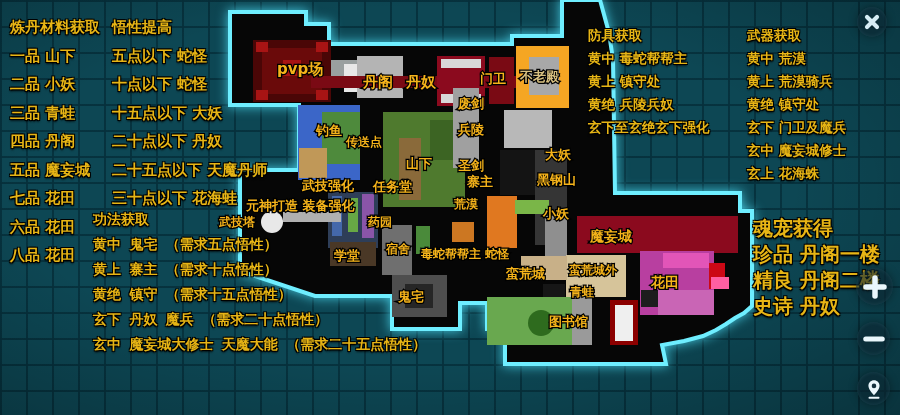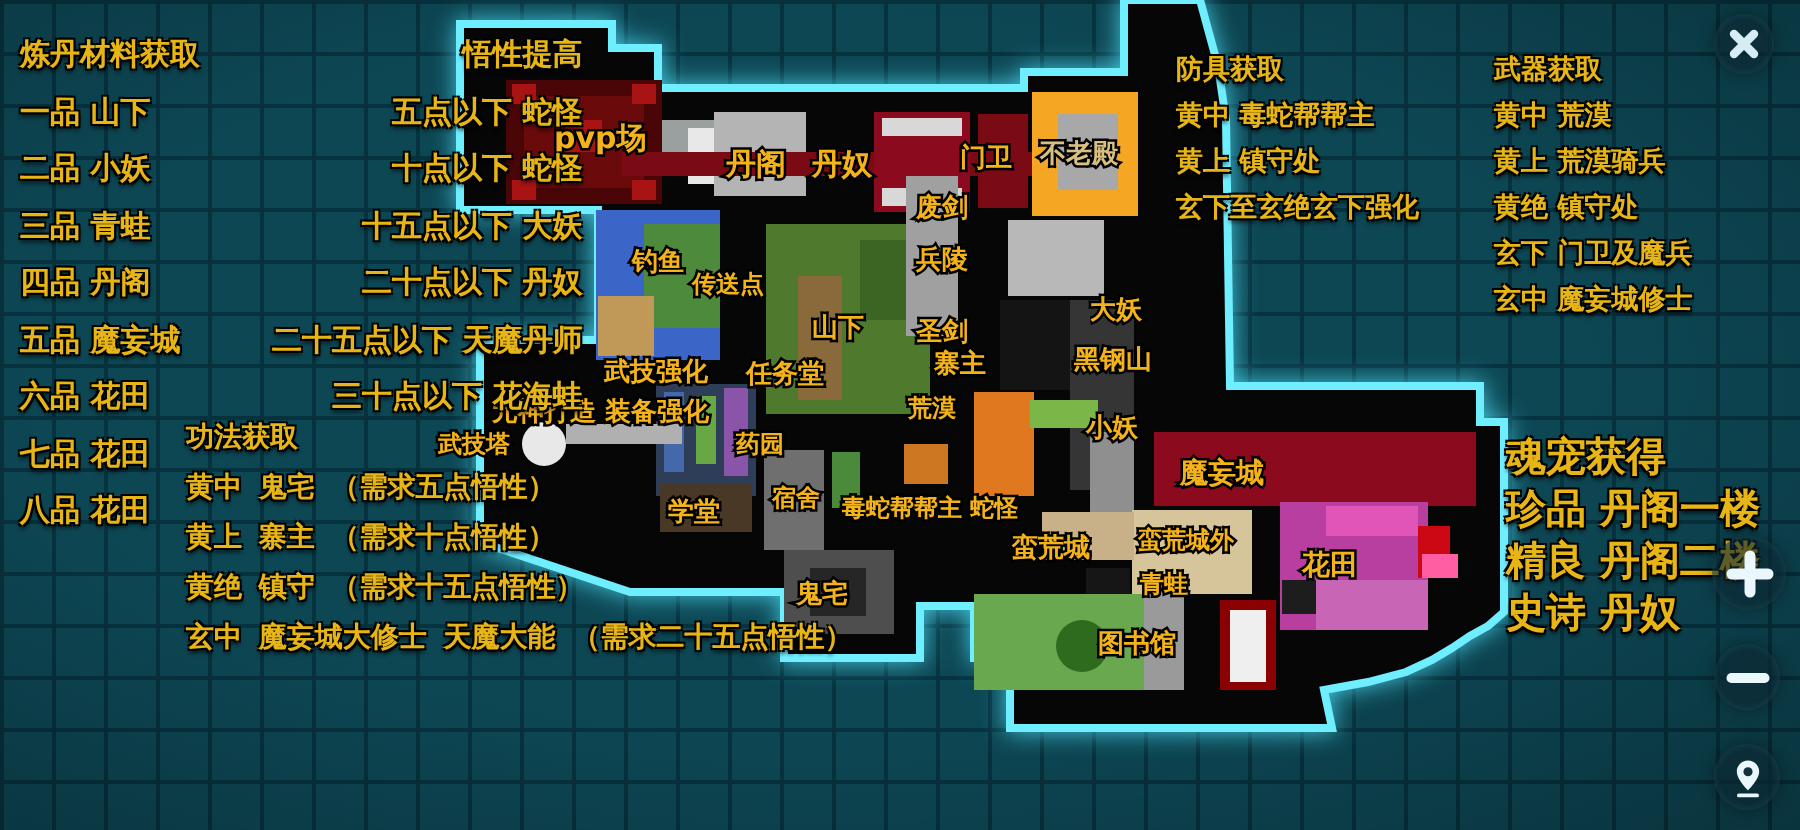--- a/index.html
+++ b/index.html
@@ -135,53 +135,56 @@
     <text x="549" y="326" class="map-label" font-size="13" fill="#f5b31a">图书馆</text>
   </svg>
 
 <div class="panel alchemy" style="left:10px;top:16px;">
     <div class="prow">炼丹材料获取</div>
     <div class="prow">一品 山下</div>
     <div class="prow">二品 小妖</div>
     <div class="prow">三品 青蛙</div>
     <div class="prow">四品 丹阁</div>
     <div class="prow">五品 魔妄城</div>
+    <div class="prow">七品 花田</div>
     <div class="prow">六品 花田</div>
-    <div class="prow">七品 花田</div>
     <div class="prow">八品 花田</div>
   </div>
-<div class="panel compre" style="left:136px;top:16px;text-align:right;">
+<div class="panel compre" style="left:112px;top:16px;">
     <div class="prow">悟性提高</div>
     <div class="prow">五点以下 蛇怪</div>
     <div class="prow">十点以下 蛇怪</div>
     <div class="prow">十五点以下 大妖</div>
     <div class="prow">二十点以下 丹奴</div>
     <div class="prow">二十五点以下 天魔丹师</div>
     <div class="prow">三十点以下 花海蛙</div>
   </div>
 <div class="panel gongfa" style="left:93px;top:210px;font-family:Liberation Mono, monospace;">
     <div class="prow">功法获取</div>
     <div class="prow">黄中 鬼宅 （需求五点悟性）</div>
     <div class="prow">黄上 寨主 （需求十点悟性）</div>
     <div class="prow">黄绝 镇守 （需求十五点悟性）</div>
+    <div class="prow">玄下 丹奴 魔兵 （需求二十点悟性）</div>
     <div class="prow">玄中 魔妄城大修士 天魔大能 （需求二十五点悟性）</div>
   </div>
 <div class="panel armor" style="left:588px;top:26px;">
     <div class="prow">防具获取</div>
     <div class="prow">黄中 毒蛇帮帮主</div>
     <div class="prow">黄上 镇守处</div>
+    <div class="prow">黄绝 兵陵兵奴</div>
     <div class="prow">玄下至玄绝玄下强化</div>
   </div>
 <div class="panel weapon" style="left:747px;top:26px;">
     <div class="prow">武器获取</div>
     <div class="prow">黄中 荒漠</div>
     <div class="prow">黄上 荒漠骑兵</div>
     <div class="prow">黄绝 镇守处</div>
     <div class="prow">玄下 门卫及魔兵</div>
     <div class="prow">玄中 魔妄城修士</div>
+    <div class="prow">玄上 花海蛛</div>
   </div>
 <div class="panel pet" style="left:753px;top:218px;">
     <div class="prow">魂宠获得</div>
     <div class="prow">珍品 丹阁一楼</div>
     <div class="prow">精良 丹阁二楼</div>
     <div class="prow">史诗 丹奴</div>
   </div>
 
 <div class="ctl" style="left:857px;top:7px;width:30px;height:30px;">
   <span>

